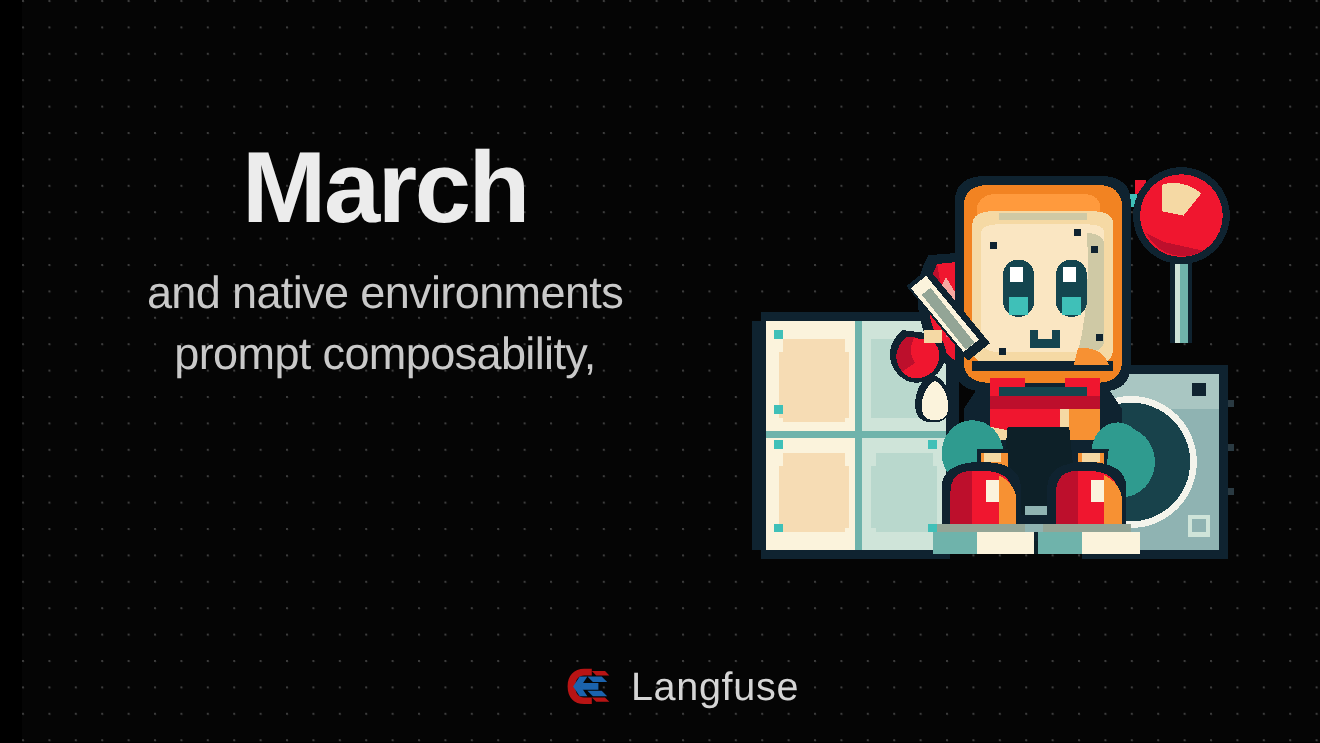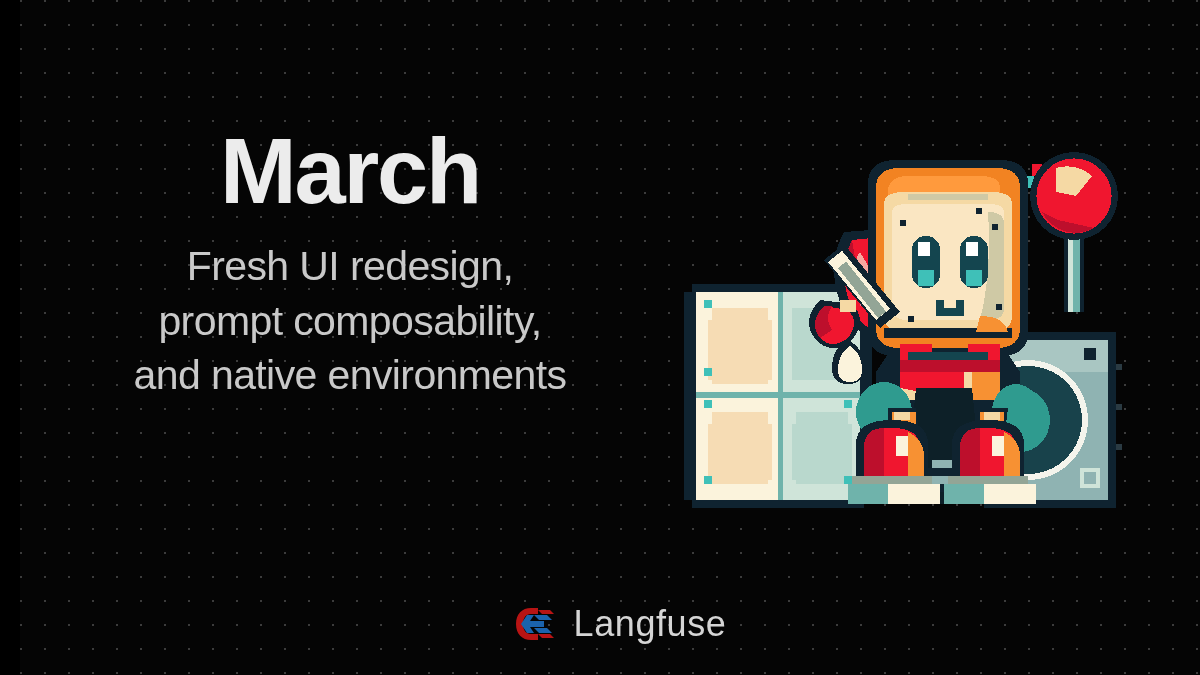--- a/index.html
+++ b/index.html
@@ -90,23 +90,22 @@
 </head>
 <body>
 
 <div class="stage">
 
   <div class="text-col">
     <h1 class="headline">
       <span class="l1">March</span>
     </h1>
     <p class="subhead">
-      <span>Fresh UI redesign,</span>
+      <span>and native environments</span>
       <span>prompt composability,</span>
-      <span>and native environments</span>
     </p>
   </div>
 
   <div class="brand">
     <span class="brand-mark">
       <svg viewBox="0 0 44 40" xmlns="http://www.w3.org/2000/svg" aria-hidden="true">
 
         <path d="M17 4 C8 4 2 10 2 20 C2 30 8 36 17 36 L24 36 L24 30 L17 30 C12 30 9 26 9 20 C9 14 12 10 17 10 L24 10 L24 4 Z" fill="#b81414"></path>
 
         <path d="M24 6 L36 6 L40 10 L28 10 Z" fill="#b81414"></path>

